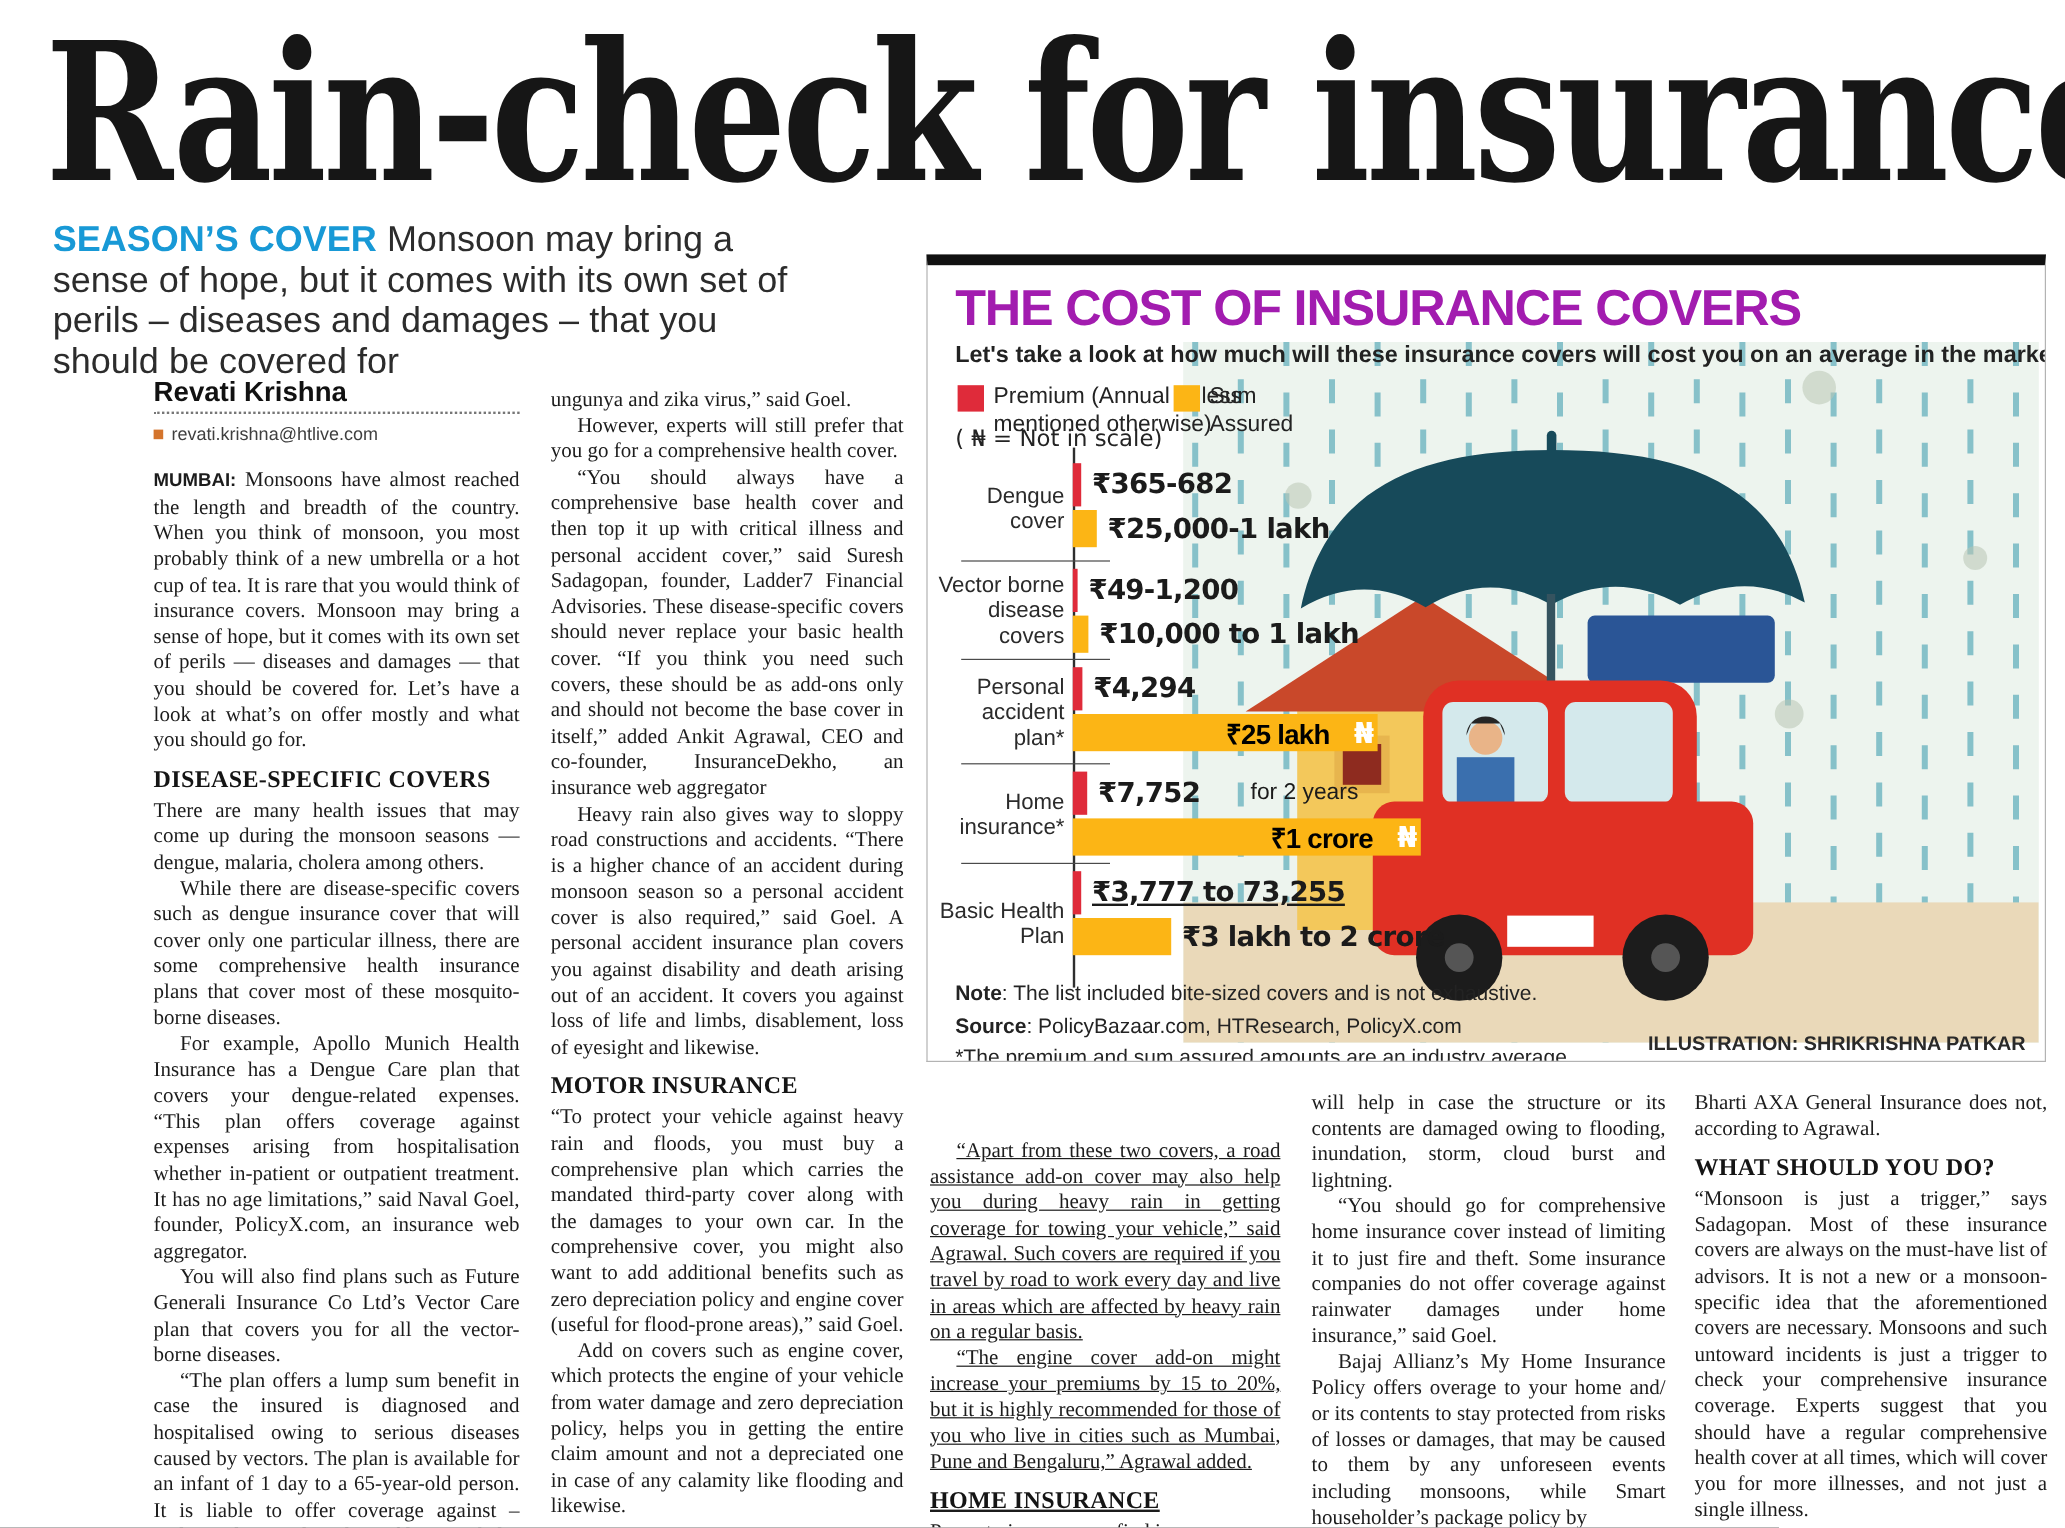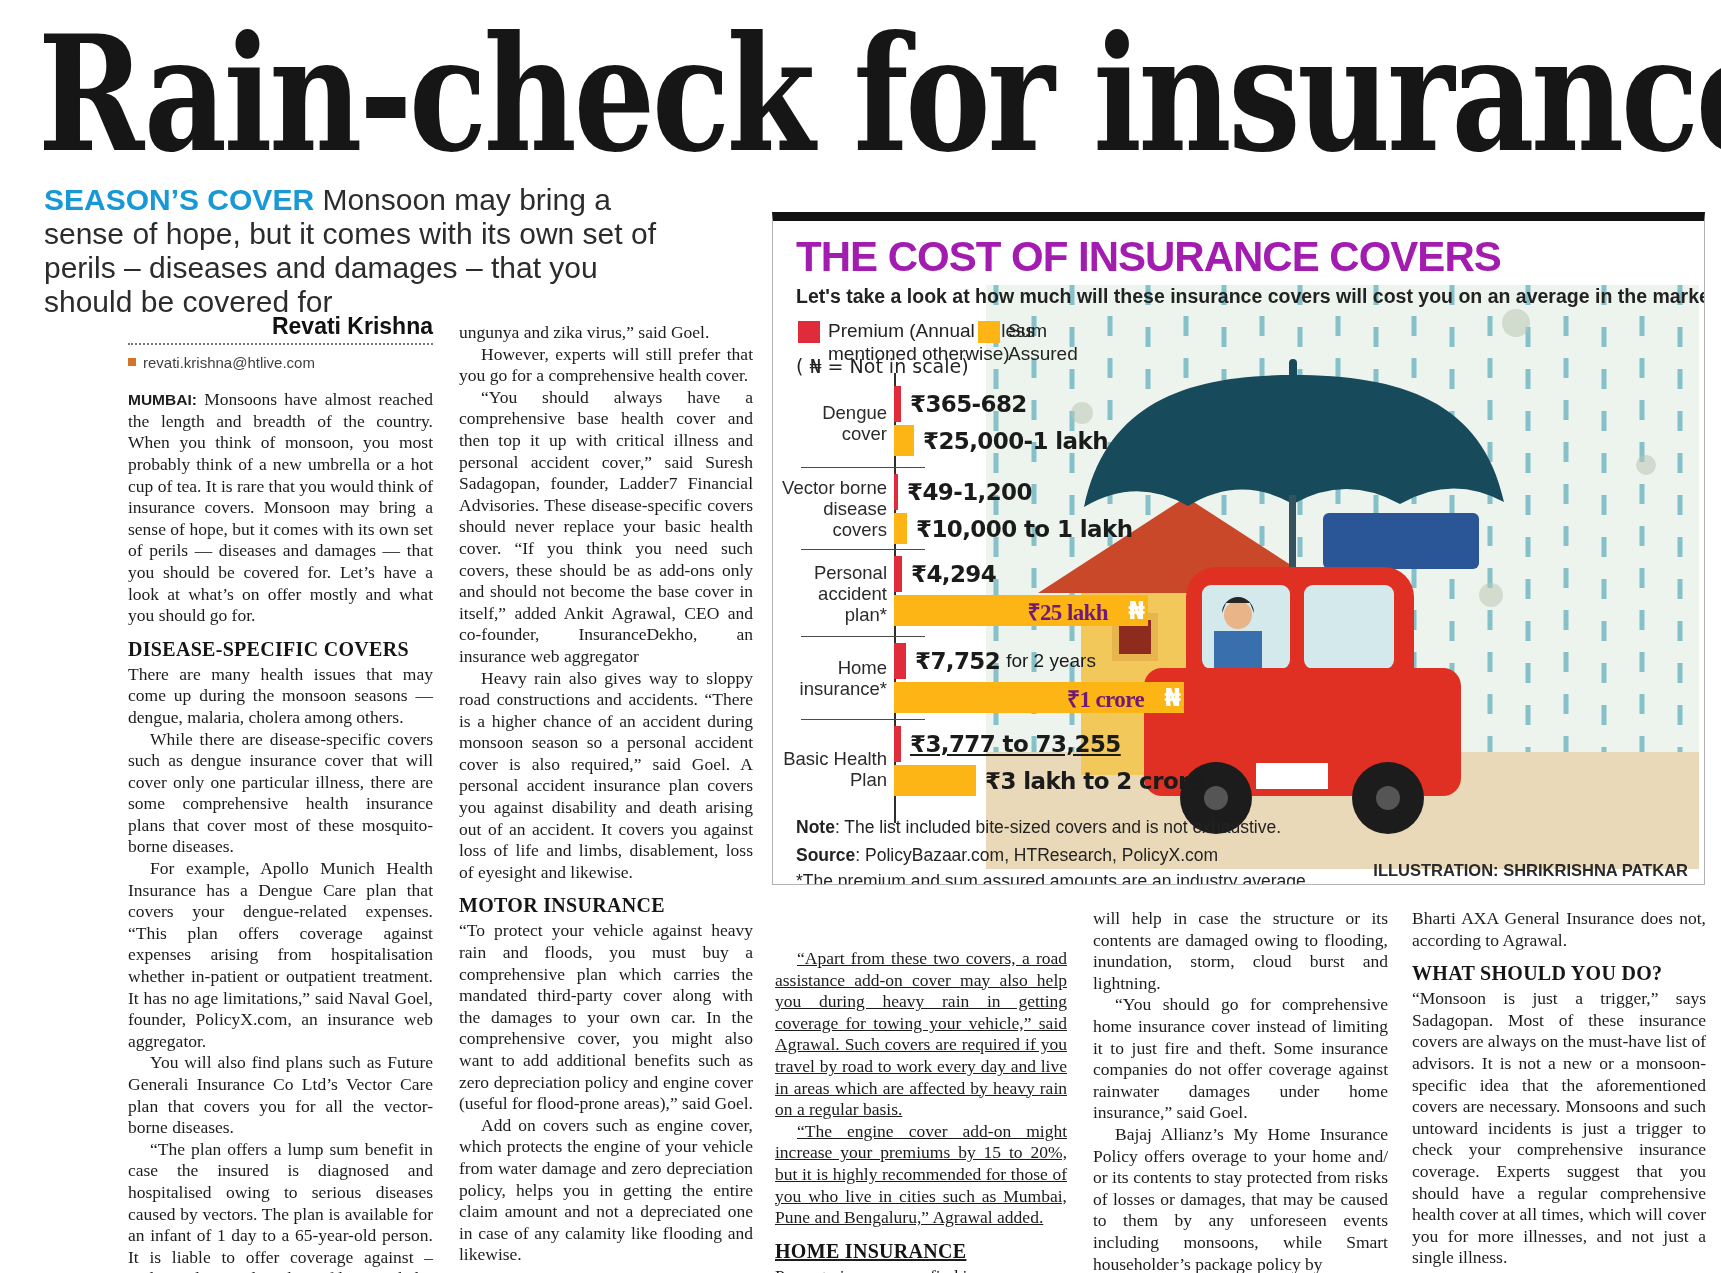--- a/index.html
+++ b/index.html
@@ -23,21 +23,21 @@
   .c3{left:775px;top:948px;width:292px;text-decoration:underline;}
   .c4{left:1093px;top:908px;width:295px;}
   .c5{left:1412px;top:908px;width:294px;}
   .col p{margin:0;}
   .col p.pi{text-indent:22px;}
   .col h3{font-size:20px;line-height:24px;margin:10px 0 3px;letter-spacing:.3px;text-align:left;color:#151515;}
   .lead{font-family:"Liberation Sans",sans-serif;font-weight:bold;font-size:15.5px;}
 
   
   .byline-name{font-family:"Liberation Sans",sans-serif;font-weight:bold;font-size:23px;color:#111;
-    border-bottom:2px dotted #767676;padding-bottom:5px;text-align:right;}
+    border-bottom:2px dotted #767676;padding-bottom:5px;text-align:left;}
   .byline-email{font-family:"Liberation Sans",sans-serif;font-size:15px;color:#3f3f3f;
     margin:7px 0 16px;display:flex;align-items:center;gap:7px;text-align:left;}
   .bullet{width:8px;height:8px;background:#d4742c;display:inline-block;flex:none;}
 
   
   .infobox{position:absolute;left:772px;top:212px;width:933px;height:673px;background:#fff;
     border:1px solid #b3b3b3;border-top:9px solid #111;box-sizing:border-box;
     font-family:"Liberation Sans",sans-serif;overflow:hidden;}
   .info-title{position:absolute;left:23px;top:12px;font-size:42px;font-weight:bold;letter-spacing:-1px;color:#a21caf;z-index:4;}
   .info-sub{position:absolute;left:23px;top:64px;font-size:19.5px;font-weight:bold;color:#222;z-index:4;white-space:nowrap;}
@@ -57,21 +57,21 @@
     text-align:right;font-size:18.5px;line-height:21px;color:#2b2b2b;}
   .pbar{position:absolute;left:121px;top:7px;height:36px;background:#df2b3a;}
   .sbar{position:absolute;left:121px;top:46px;height:31px;background:#fcb515;}
   .plabel,.slabel{position:absolute;height:36px;display:flex;align-items:center;white-space:nowrap;
     font-family:"DejaVu Sans","Liberation Sans",sans-serif;font-weight:bold;font-size:23px;
     letter-spacing:-.6px;color:#1b1b1b;}
   .plabel{top:7px;}
   .slabel{top:46px;height:31px;}
   .psuffix{font-weight:normal;font-size:19px;font-family:"Liberation Sans",sans-serif;letter-spacing:0;margin-left:6px;}
   .sinside{position:absolute;right:40px;top:50%;transform:translateY(-50%);white-space:nowrap;
-    font-family:Liberation Serif, serif;font-weight:bold;font-size:23px;letter-spacing:-.6px;color:#701a75;}
+    font-family:Liberation Sans, sans-serif;font-weight:bold;font-size:23px;letter-spacing:-.6px;color:#000000;}
   .nscale{position:absolute;right:3px;top:50%;transform:translateY(-50%);color:#fff;font-weight:bold;
     font-size:24px;font-family:"DejaVu Sans",sans-serif;}
 
   
   .note-line{position:absolute;left:23px;font-size:17.5px;color:#232323;z-index:4;}
   .n1{top:596px;} .n2{top:624px;} .n3{top:650px;}
   .credit{position:absolute;right:16px;top:640px;font-size:16.5px;font-weight:bold;color:#2a2a2a;z-index:4;}
 
   
   .illus{position:absolute;left:213px;top:64px;width:713px;height:584px;background:#edf4ee;z-index:1;overflow:hidden;}
@@ -217,21 +217,21 @@
           </div>
           <div class="sbar" style="width: 254px;">
             <span class="sinside">₹25 lakh</span>
             <span class="nscale">₦</span>
           </div>
         </div>
         <div class="crow" style="height: 83px;">
           <div class="rsep"></div>
           <div class="cat">Home insurance*</div>
           <div class="pbar" style="width: 12px;"></div>
-          <div class="plabel" style="left: 142px;">
+          <div class="plabel" style="left: 142px; gap: 36px;">
             <span>₹7,752</span>
             <span class="psuffix">for 2 years</span>
           </div>
           <div class="sbar" style="width: 290px;">
             <span class="sinside">₹1 crore</span>
             <span class="nscale">₦</span>
           </div>
         </div>
         <div class="crow" style="height: 100px;">
           <div class="rsep"></div>

